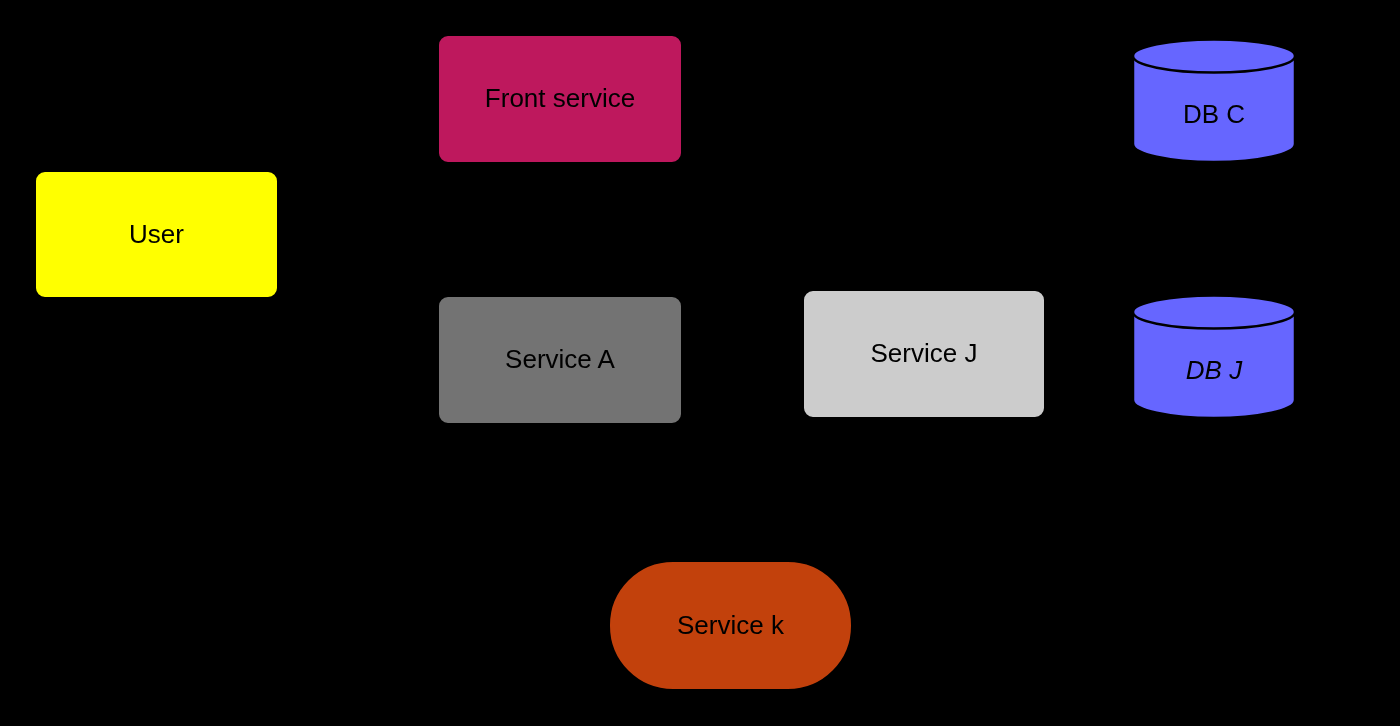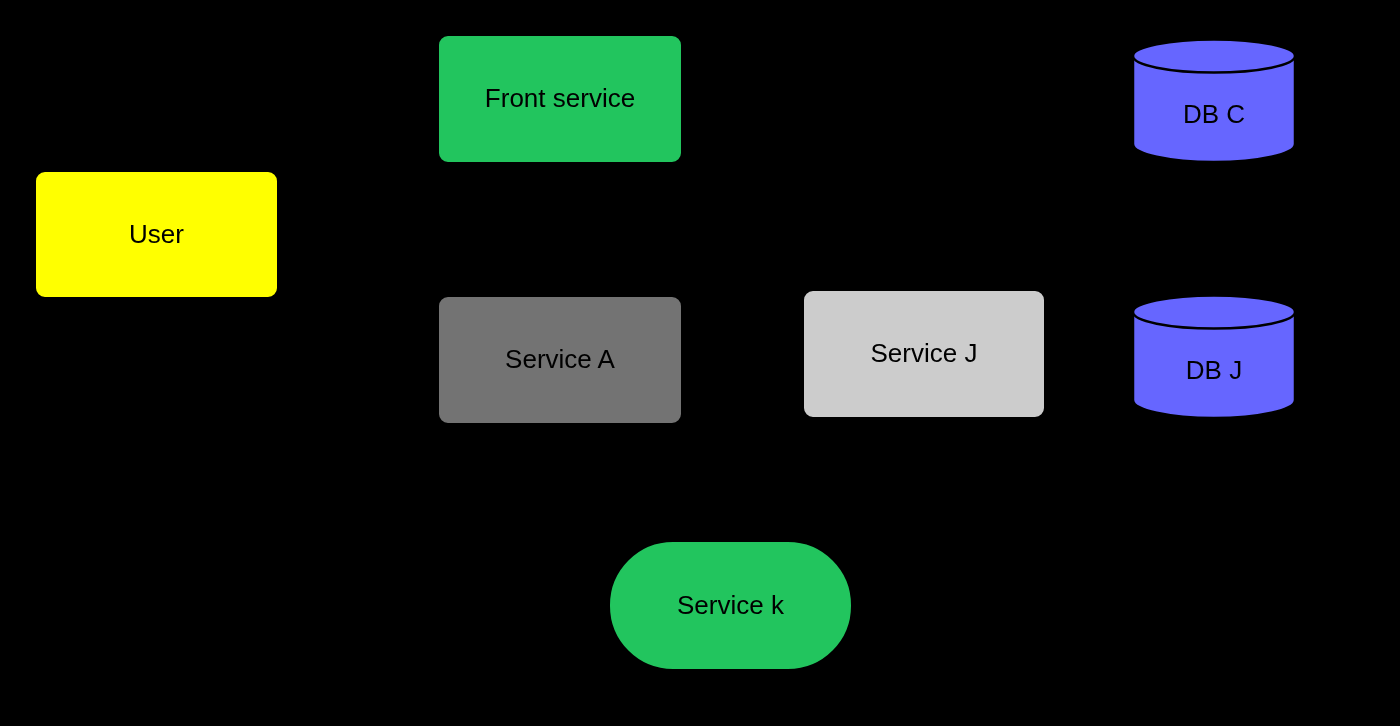--- a/index.html
+++ b/index.html
@@ -43,28 +43,28 @@
     inset: 0;
     width: 100%;
     height: 100%;
     display: block;
   }
   .cylinder .label {
     position: relative;
     padding-top: 30px;
   }
   
-  .n-front-service { left: 437px; top: 34px;  width: 246px; height: 130px; background: #22c55e; }
+  .n-front-service { left: 437px; top: 34px;  width: 246px; height: 130px; background: #be185d; }
   .n-service-c     { left: 802px; top: 34px;  width: 244px; height: 130px; background: #66CCFF; }
   .n-db-c          { left: 1131px; top: 38px; width: 166px; height: 124px; }
   .n-user          { left: 34px;  top: 170px; width: 245px; height: 129px; background: #FFFF00; }
   .n-service-a     { left: 437px; top: 295px; width: 246px; height: 130px; background: #737373; text-align: center; }
   .n-service-j     { left: 802px; top: 289px; width: 244px; height: 130px; background: #CCCCCC; }
-  .n-db-j          { left: 1131px; top: 294px; width: 166px; height: 124px; }
-  .n-service-k     { left: 608px; top: 540px; width: 245px; height: 131px; background: #22c55e; }
+  .n-db-j          { left: 1131px; top: 294px; width: 166px; height: 124px; font-style: italic; }
+  .n-service-k     { left: 608px; top: 560px; width: 245px; height: 131px; background: #c2410c; }
   .cyl-fill { fill: #6666FF; stroke: #000; stroke-width: 2.5; }
 </style>
 </head>
 <body>
 
 <div class="canvas">
 
   <div class="node rect n-front-service">
     <span class="label">Front service</span>
   </div>

